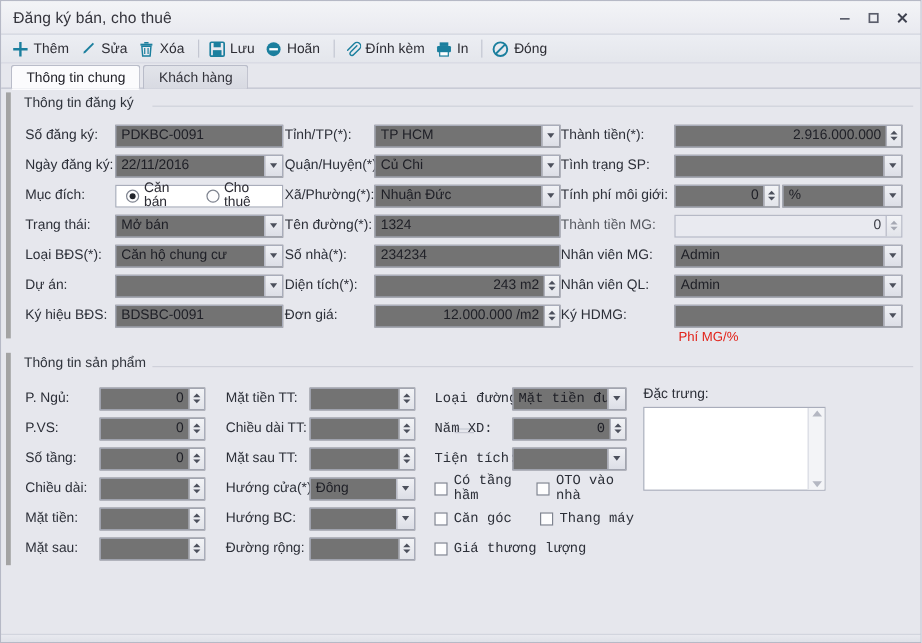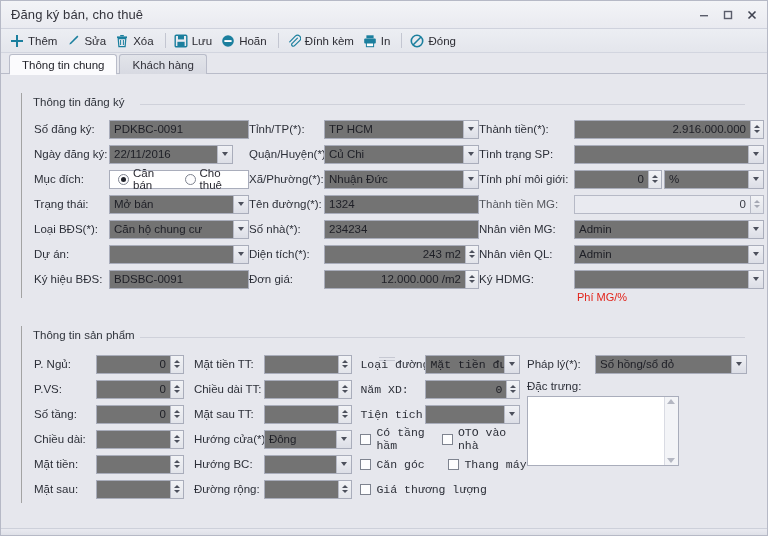--- a/index.html
+++ b/index.html
@@ -108,22 +108,22 @@
     flex: 1 1 auto;
     position: relative;
     background: #e6e7ed;
     padding: 3px 4px 4px 4px;
     display: flex; flex-direction: column;
     overflow: hidden;
   }
 
   .group {
     position: relative;
-    border-left: 1px solid #a3a3a3;
-    margin: 16px;
+    border-left: 4px solid #a3a3a3;
+    margin: 0;
     padding: 0;
   }
   .group-title {
     font-size: 11.5px;
     color: #30343c;
     padding: 3px 0 4px 11px;
   }
   .group-title-line {
     position: absolute;
     left: 118px; right: 2px; top: 11px;
@@ -390,21 +390,21 @@
 
           <div class="row">
             <div class="lbl" style="width:75px;">Số đăng ký:</div>
             <div class="ctl" style="width:140px;">
               <span class="val">PDKBC-0091</span>
             </div>
           </div>
 
           <div class="row">
             <div class="lbl" style="width:75px;">Ngày đăng ký:</div>
-            <div class="ctl" style="width:124px;">
+            <div class="ctl" style="width:140px;">
               <span class="val">22/11/2016</span>
               <span class="arrow-btn">
                   <i class="caret"></i>
                 </span>
             </div>
           </div>
 
           <div class="row">
             <div class="lbl" style="width:75px;">Mục đích:</div>
             <div class="radiobox" style="width:140px;">
@@ -804,29 +804,20 @@
 
           <div class="row">
             <label class="cbx">
               <span class="box"></span>
               <span>Giá thương lượng</span>
             </label>
           </div>
         </div>
 
         <div style="width:228px;">
-          <div class="row">
-            <div class="lbl" style="width:68px;">Pháp lý(*):</div>
-            <div class="ctl" style="width:152px;">
-              <span class="val">Số hồng/sổ đỏ</span>
-              <span class="arrow-btn">
-                  <i class="caret"></i>
-                </span>
-            </div>
-          </div>
           <div class="row" style="height:16px; margin-bottom:2px;">
             <div class="lbl">Đặc trưng:</div>
           </div>
           <div class="ta" style="width:152px; height:70px; margin-left:0;">
             <span class="val" style="padding:3px;"></span>
             <div class="scroll">
               <i class="sc-up"></i>
               <i class="sc-dn"></i>
             </div>
           </div>

